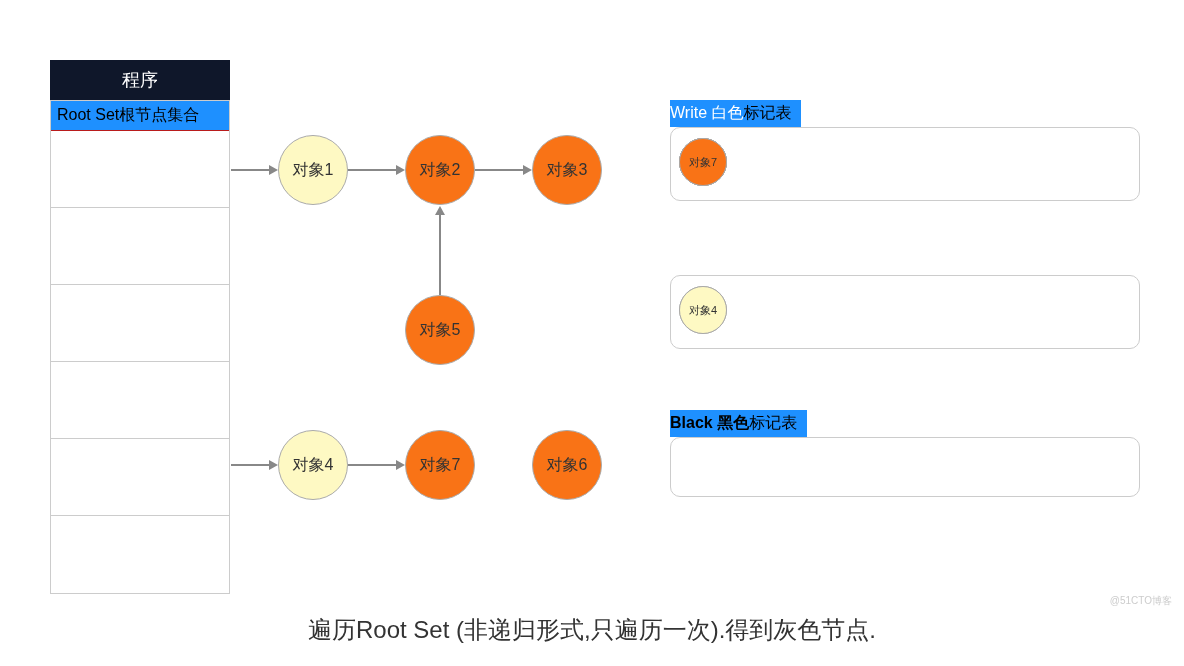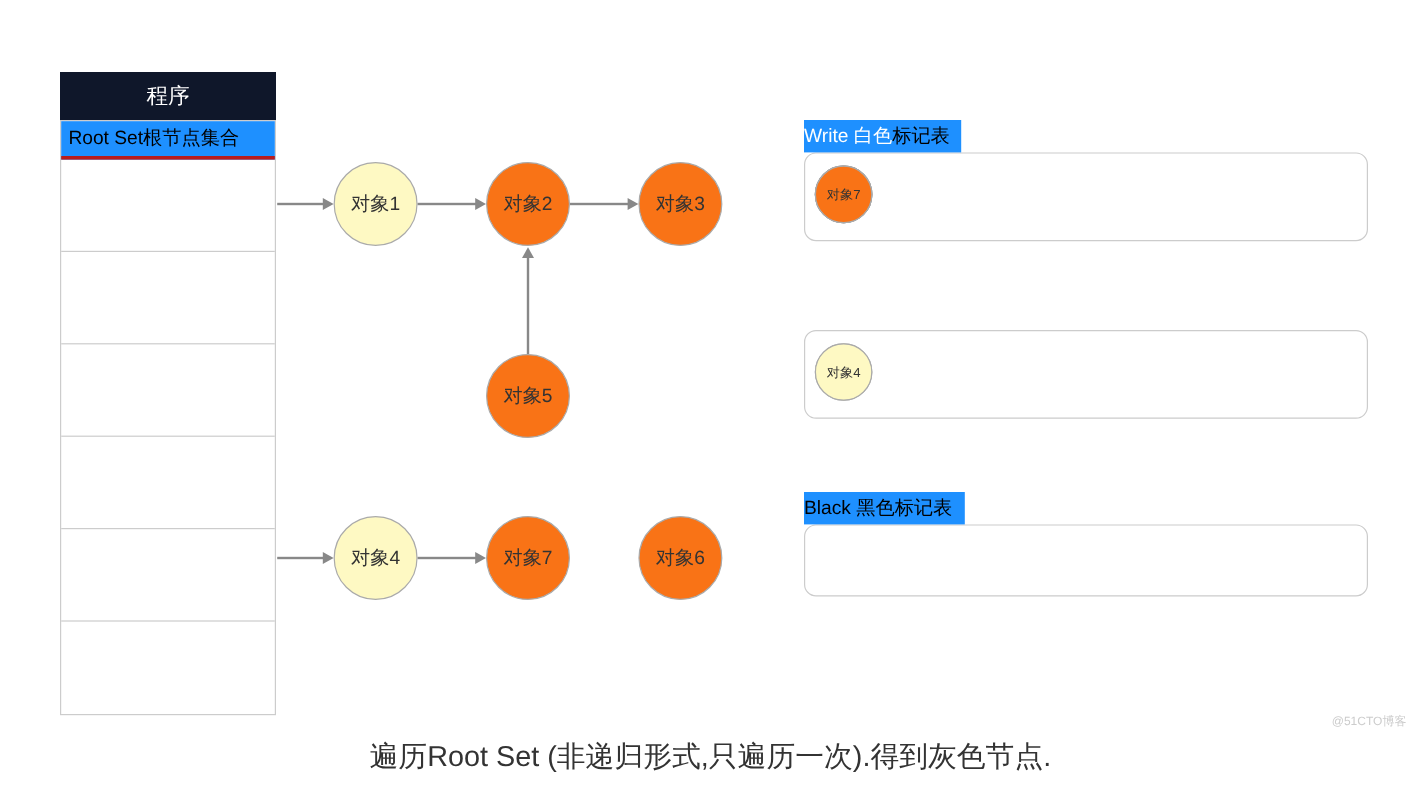--- a/index.html
+++ b/index.html
@@ -43,21 +43,21 @@
     left: 50px;
     top: 100px;
     width: 180px;
     border: 1px solid #ccc;
   }
   .rootset-header {
     background: #1E90FF;
     color: #000;
     font-size: 16px;
     padding: 4px 6px;
-    border-bottom: 3px solid #b91c1c;
+    border-bottom: 1px solid #b91c1c;
   }
   .rootset-cell {
     height: 77px;
     border-bottom: 1px solid #ccc;
   }
   .rootset-cell:last-child { border-bottom: none; }
 
   .obj {
     position: absolute;
     width: 70px;
@@ -113,21 +113,21 @@
     font-size: 16px;
     padding: 3px 10px 3px 0;
     font-weight: 500;
   }
   .table-header .label-suffix {
     color: #000;
     font-weight: 400;
   }
   .table-header .prefix-grey { color: #bdbdbd; }
   .table-header .prefix-white { color: #fff; }
-  .table-header .prefix-black { color: #000; font-weight: 400;}
+  .table-header .prefix-black { color: #000; font-weight: 700;}
   .table-body {
     border: 1px solid #ccc;
     border-radius: 10px;
     min-height: 74px;
     padding: 10px 8px;
     display: flex;
     gap: 10px;
     align-items: flex-start;
   }
 

